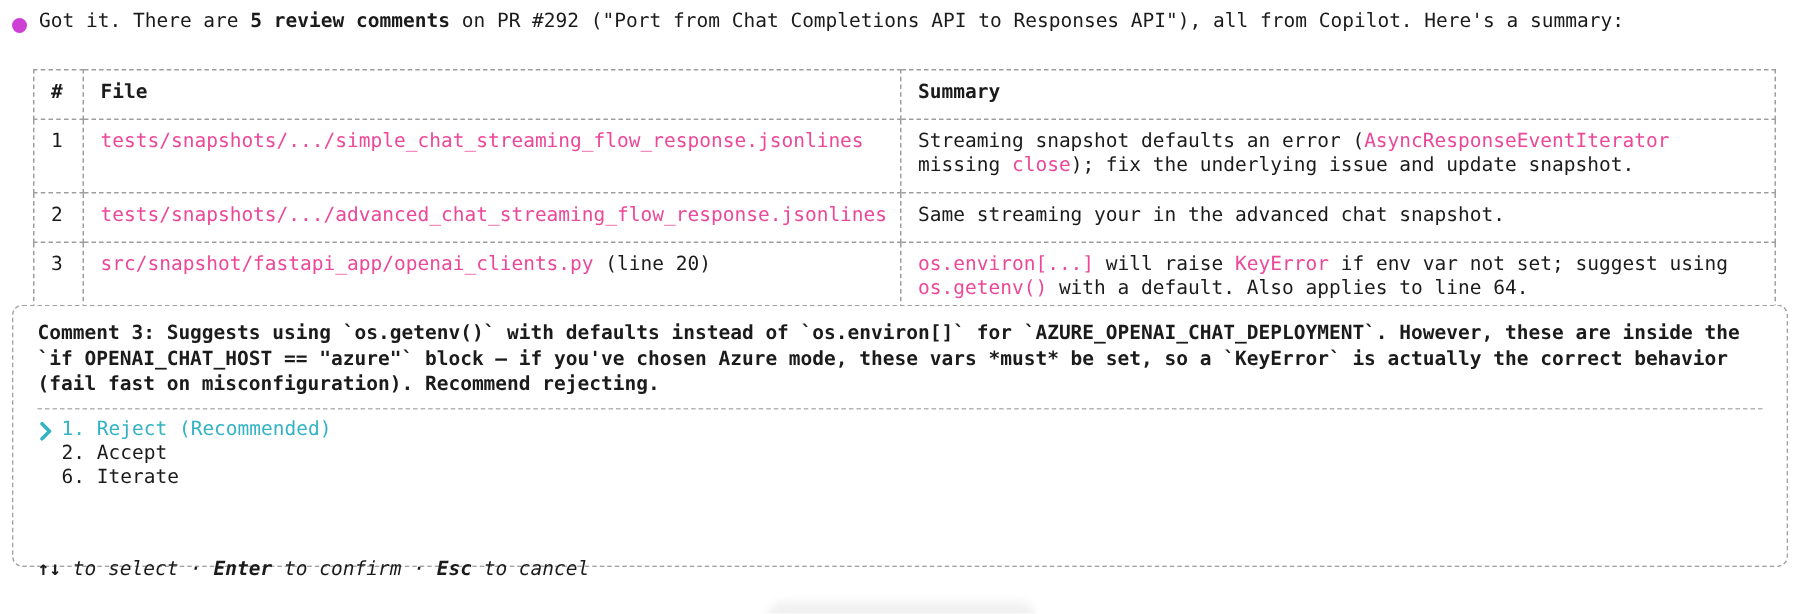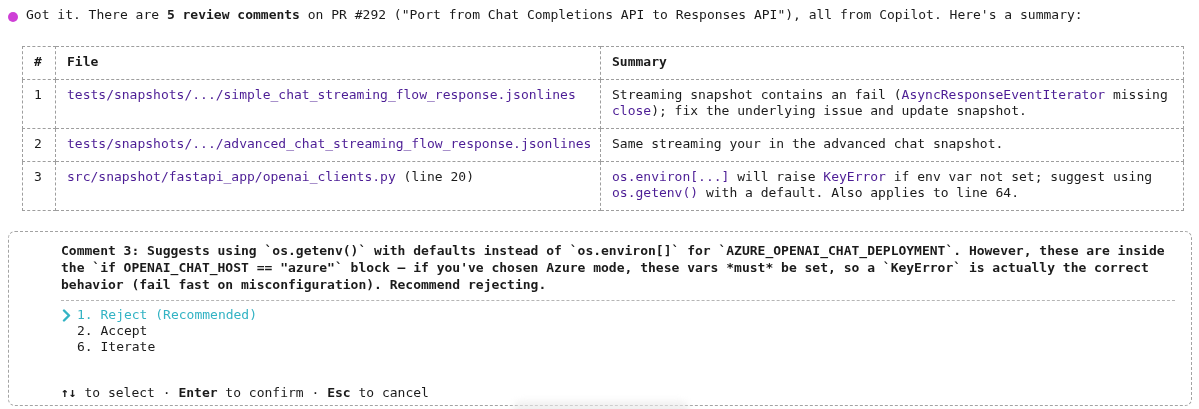--- a/index.html
+++ b/index.html
@@ -2,50 +2,50 @@
 <html><head>
 <meta charset="utf-8">
 <style>
   * { margin:0; padding:0; box-sizing:border-box; }
   html,body { width:1199px; height:409px; background:#ffffff; overflow:hidden; }
   body {
     font-family:"DejaVu Sans Mono","Liberation Mono",monospace;
     font-size:13px; line-height:16px; color:#1b1b1b; position:relative;
   }
   .b { font-weight:bold; }
-  .code { color:#4c1d95; }
+  .code { color:#ec4899; }
 
   
   .msg { position:absolute; top:7px; left:8px; display:flex; align-items:center; white-space:pre-wrap; }
   .bullet { width:10px; height:10px; border-radius:50%; background:#ce3fd6; margin:3px 8px 0 0; flex:0 0 auto; }
 
   
   table.review { position:absolute; top:46px; left:22px; width:1161px; border-collapse:collapse; table-layout:fixed; }
   table.review th, table.review td {
     border:1px dashed #9e9e9e; padding:7px 11px 9px 11px;
     text-align:left; vertical-align:top; white-space:pre-wrap; overflow:hidden;
   }
   table.review th { font-weight:bold; }
   col.c-num { width:33px; }
   col.c-file { width:545px; }
   col.c-sum { width:583px; }
 
   
   .dialog {
-    position:absolute; top:231px; left:8px; width:1184px; height:175px;
-    border:1px dashed #a3a3a3; border-radius:7px; background:#ffffff;padding-left:36px;
+    position:absolute; top:203px; left:8px; width:1184px; height:175px;
+    border:1px dashed #a3a3a3; border-radius:7px; background:#ffffff;
   }
   .dialog-text { padding:10px 16px 0 16px; font-weight:bold; white-space:pre-wrap; line-height:17px; }
   .dialog-sep { border:none; border-top:1px dashed #b5b5b5; margin:7px 16px 6px 16px; }
   .options { padding-left:16px; }
   .option { height:16px; display:flex; align-items:flex-end; }
   .opt-marker { display:inline-block; width:16px; height:16px; flex:0 0 auto; position:relative; }
   .opt-marker svg { position:absolute; left:1px; top:2px; }
   .option.selected .opt-label { color:#33b3c4; }
-  .hint { padding-left:16px; margin-top:14px; white-space:pre-wrap; }
+  .hint { padding-left:16px; margin-top:29px; white-space:pre-wrap;font-style:italic; }
 
   
   .bottom-peek {
     position:absolute; left:512px; top:401px; width:178px; height:20px;
     background:#e9e9e9; border-radius:10px; filter:blur(3px); opacity:.65;
   }
 </style>
 </head>
 <body>
 
@@ -64,21 +64,21 @@
     <tr>
       <th>#</th>
       <th>File</th>
       <th>Summary</th>
     </tr>
   </thead>
   <tbody>
     <tr>
       <td>1</td>
       <td><span class="code">tests/snapshots/.../simple_chat_streaming_flow_response.jsonlines</span></td>
-      <td><span>Streaming snapshot contains an fail (</span><span class="code">AsyncResponseEventIterator</span><span> missing </span><span class="code">close</span><span>); fix the underlying issue and update snapshot.</span></td>
+      <td><span>Streaming snapshot defaults an error (</span><span class="code">AsyncResponseEventIterator</span><span> missing </span><span class="code">close</span><span>); fix the underlying issue and update snapshot.</span></td>
     </tr>
     <tr>
       <td>2</td>
       <td><span class="code">tests/snapshots/.../advanced_chat_streaming_flow_response.jsonlines</span></td>
       <td><span>Same streaming your in the advanced chat snapshot.</span></td>
     </tr>
     <tr>
       <td>3</td>
       <td><span class="code">src/snapshot/fastapi_app/openai_clients.py</span><span> (line 20)</span></td>
       <td><span class="code">os.environ[...]</span><span> will raise </span><span class="code">KeyError</span><span> if env var not set; suggest using </span><span class="code">os.getenv()</span><span> with a default. Also applies to line 64.</span></td>

